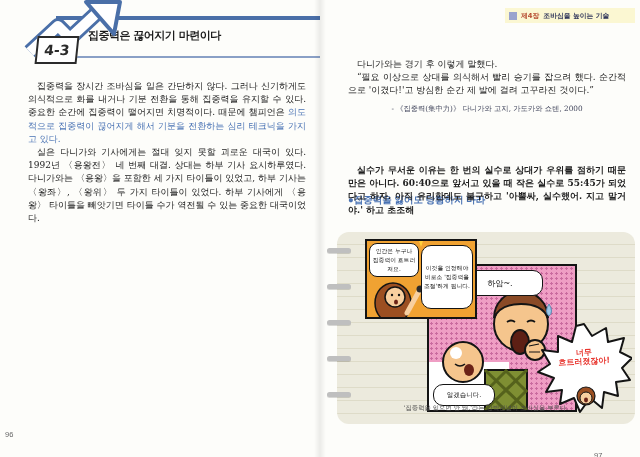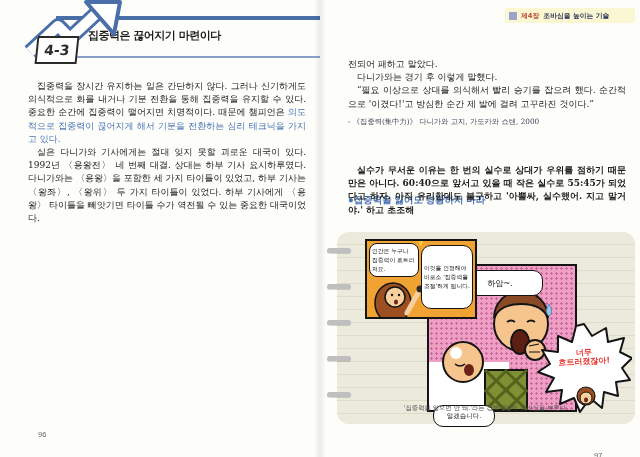--- a/index.html
+++ b/index.html
@@ -23,21 +23,21 @@
     display:flex;align-items:center;justify-content:center;
     font-family:"DejaVu Sans","Liberation Sans",sans-serif;font-weight:900;font-size:14px;
     color:#2b2b2b;transform:skewX(-6deg);}
   
   .body-text{font-size:9px;line-height:13.2px;text-align:justify;}
   .body-text p{margin:0;text-indent:1em;}
   .body-text p.noindent{text-indent:0;}
   .left-body{left:28px;top:80px;width:278px;}
   .right-body{left:348px;top:58px;width:278px;}
   .blue{color:#4a73b4;}
-  .citation{text-indent:0 !important;text-align:left;font-size:7.3px;color:#44485e;margin-top:4px !important;}
+  .citation{text-indent:0 !important;text-align:center;font-size:7.3px;color:#44485e;margin-top:4px !important;}
   .subheading{left:348px;top:150px;width:278px;
     font-family:Liberation Sans, sans-serif;
     font-weight:bold;font-size:9.5px;color:#4a73b4;margin-top:44px;}
   .para-body2{left:348px;top:164px;width:278px;font-weight:bold;}
   .page-num{font-family:"Liberation Sans",sans-serif;font-size:7.5px;color:#666;}
   
   .chapter-bar{left:505px;top:8px;width:130px;height:15px;background:#fbf7d2;
     display:flex;align-items:center;gap:4px;padding-left:4px;box-sizing:border-box;
     font-family:"DejaVu Sans","Liberation Sans",sans-serif;font-size:6.8px;font-weight:bold;}
   .chapter-sq{width:8px;height:8px;background:#99a3ce;}
@@ -47,21 +47,21 @@
   .notebook{left:337px;top:232px;width:298px;height:192px;background:#eceadd;border-radius:12px;
     background-image:repeating-linear-gradient(to bottom,transparent 0 12px,#dedbc8 12px 13px);}
   .ring{width:24px;height:5px;background:#bfbfbf;border-radius:3px;box-shadow:0 1px 0 rgba(0,0,0,0.15);}
   .panel{border:2px solid #141414;box-sizing:border-box;}
   .panelA{left:365px;top:239px;width:112px;height:80px;background:#f0a232;z-index:3;}
   .panelB{left:427px;top:264px;width:150px;height:148px;z-index:2;
     background-color:#ef9ec4;
     background-image:radial-gradient(#c96a9e 1px,transparent 1.2px);background-size:5px 5px;}
   .bubble{background:#fff;border:1.2px solid #141414;border-radius:10px;
     font-family:"DejaVu Sans","Liberation Sans",sans-serif;color:#111;
-    display:flex;align-items:center;justify-content:center;box-sizing:border-box;padding:2px;}
+    display:flex;align-items:center;justify-content:center;text-align:center;box-sizing:border-box;padding:2px;}
   .burst-text{font-family:"DejaVu Sans","Liberation Sans",sans-serif;font-weight:900;
     color:#e8352e;text-align:center;line-height:1.15;font-size:8px;transform:rotate(-3deg);}
   .comic-caption{left:352px;top:404px;width:268px;text-align:center;
     font-family:"DejaVu Sans","Liberation Sans",sans-serif;font-size:6.3px;color:#4a4a4a;}
   svg{display:block;}
 </style>
 </head>
 <body>
 
 <div class="abs rule-thick"></div>
@@ -73,36 +73,35 @@
     <path d="M6 52 L34 26 L46 38 L74 12" fill="none" stroke="#ffffff" stroke-width="10" stroke-linejoin="round"></path>
     <polygon points="62,2 96,2 90,34" fill="#ffffff" stroke="#4a6fa8" stroke-width="4" stroke-linejoin="round"></polygon>
   </svg>
 </div>
 <div class="abs badge" style="z-index:3">
   <span>4-3</span>
 </div>
 <div class="abs section-title">집중력은 끊어지기 마련이다</div>
 
 <div class="abs left-body body-text">
-  <p><span>집중력을 장시간 유지하는 일은 간단하지 않다. 그러나 신기하게도 의식적으로 화를 내거나 기분 전환을 통해 집중력을 유지할 수 있다. 중요한 순간에 집중력이 떨어지면 치명적이다. 때문에 챔피언은 </span><span class="blue">의도적으로 집중력이 끊어지게 해서 기분을 전환하는 심리 테크닉을 가지고 있다.</span></p>
+  <p><span>집중력을 장시간 조바심을 일은 간단하지 않다. 그러나 신기하게도 의식적으로 화를 내거나 기분 전환을 통해 집중력을 유지할 수 있다. 중요한 순간에 집중력이 떨어지면 치명적이다. 때문에 챔피언은 </span><span class="blue">의도적으로 집중력이 끊어지게 해서 기분을 전환하는 심리 테크닉을 가지고 있다.</span></p>
   <p>실은 다니가와 기사에게는 절대 잊지 못할 괴로운 대국이 있다. 1992년 〈용왕전〉 네 번째 대결. 상대는 하부 기사 요시하루였다. 다니가와는 〈용왕〉을 포함한 세 가지 타이틀이 있었고, 하부 기사는 〈왕좌〉, 〈왕위〉 두 가지 타이틀이 있었다. 하부 기사에게 〈용왕〉 타이틀을 빼앗기면 타이틀 수가 역전될 수 있는 중요한 대국이었다.</p>
 </div>
 
-<div class="abs page-num" style="left:38px;top:430px;">96</div>
+<div class="abs page-num" style="left:5px;top:430px;">96</div>
 
 <div class="abs gutter"></div>
 
 <div class="abs chapter-bar">
   <span class="chapter-sq"></span>
   <span class="chapter-label">제4장</span>
   <span class="chapter-title">조바심을 높이는 기술</span>
 </div>
 
 <div class="abs right-body body-text">
-  <p class="noindent">전되어 패하고 말았다.</p>
   <p>다니가와는 경기 후 이렇게 말했다.</p>
   <p>“필요 이상으로 상대를 의식해서 빨리 승기를 잡으려 했다. 순간적으로 '이겼다!'고 방심한 순간 제 발에 걸려 고꾸라진 것이다.”</p>
   <p class="citation">- 《집중력(集中力)》 다니가와 고지, 가도카와 쇼텐, 2000</p>
 </div>
 
 <div class="abs subheading">●집중력을 잃어도 당황하지 마라</div>
 <div class="abs para-body2 body-text">
   <p>실수가 무서운 이유는 한 번의 실수로 상대가 우위를 점하기 때문만은 아니다. 60:40으로 앞서고 있을 때 작은 실수로 55:45가 되었다고 하자. 아직 유리한데도 불구하고 '아뿔싸, 실수했어. 지고 말거야.' 하고 초조해</p>
 </div>
 
@@ -133,21 +132,21 @@
     <path d="M65 52 a27 27 0 0 1 54 0 q-6 -14 -27 -14 q-21 0 -27 14z" fill="#8a4a26" stroke="#141414" stroke-width="2"></path>
     <path d="M78 56 q4 -3 8 0 M98 56 q4 -3 8 0" stroke="#141414" stroke-width="1.8" fill="none"></path>
     <ellipse cx="91" cy="76" rx="9" ry="12" fill="#5d1f14" stroke="#141414" stroke-width="2"></ellipse>
     <circle cx="106" cy="84" r="10" fill="#f5c58d" stroke="#141414" stroke-width="2"></circle>
     <path d="M100 80 l10 -2 M100 86 l11 0" stroke="#141414" stroke-width="1.2"></path>
     <path d="M120 38 q5 8 0 12 q-5 -4 0 -12z" fill="#9cc8ea" stroke="#5d8cb4" stroke-width="1"></path>
   </svg>
   <div class="bubble" style="position:absolute;left:28px;top:4px;width:86px;height:26px;font-size:8px;">
     <span>하암~.</span>
   </div>
-  <div class="bubble" style="position:absolute;left:4px;top:118px;width:62px;height:22px;font-size:6.5px;margin-top:21px;">
+  <div class="bubble" style="position:absolute;left:4px;top:118px;width:62px;height:22px;font-size:6.5px;">
     <span>알겠습니다.</span>
   </div>
 </div>
 
 <div class="abs panel panelA">
   <svg width="108" height="76" viewBox="0 0 108 76" style="position:absolute;left:0;top:0;">
 
     <ellipse cx="26" cy="62" rx="18" ry="20" fill="#9c4f21" stroke="#141414" stroke-width="1.5"></ellipse>
     <circle cx="28" cy="56" r="10" fill="#f8cf9f" stroke="#141414" stroke-width="1.5"></circle>
     <circle cx="25" cy="54" r="1.2" fill="#141414"></circle>

